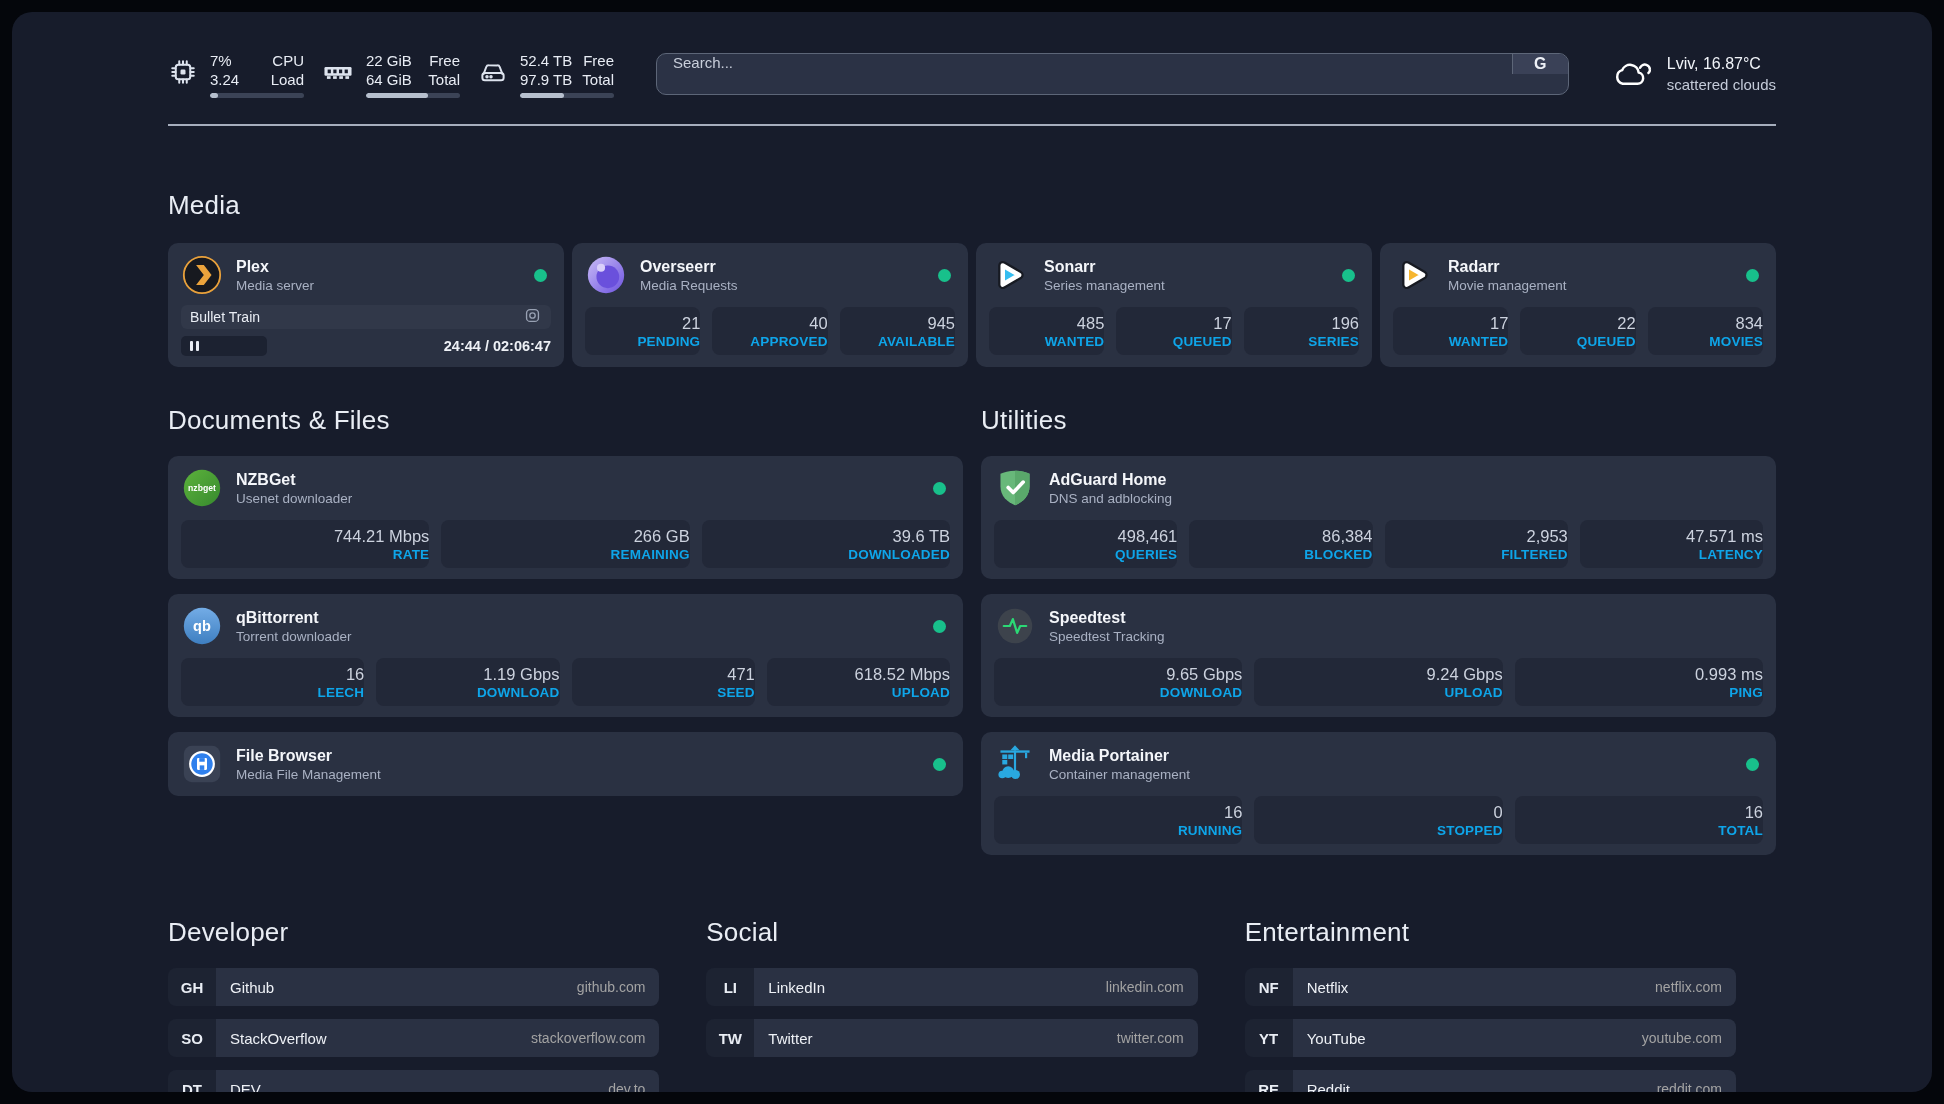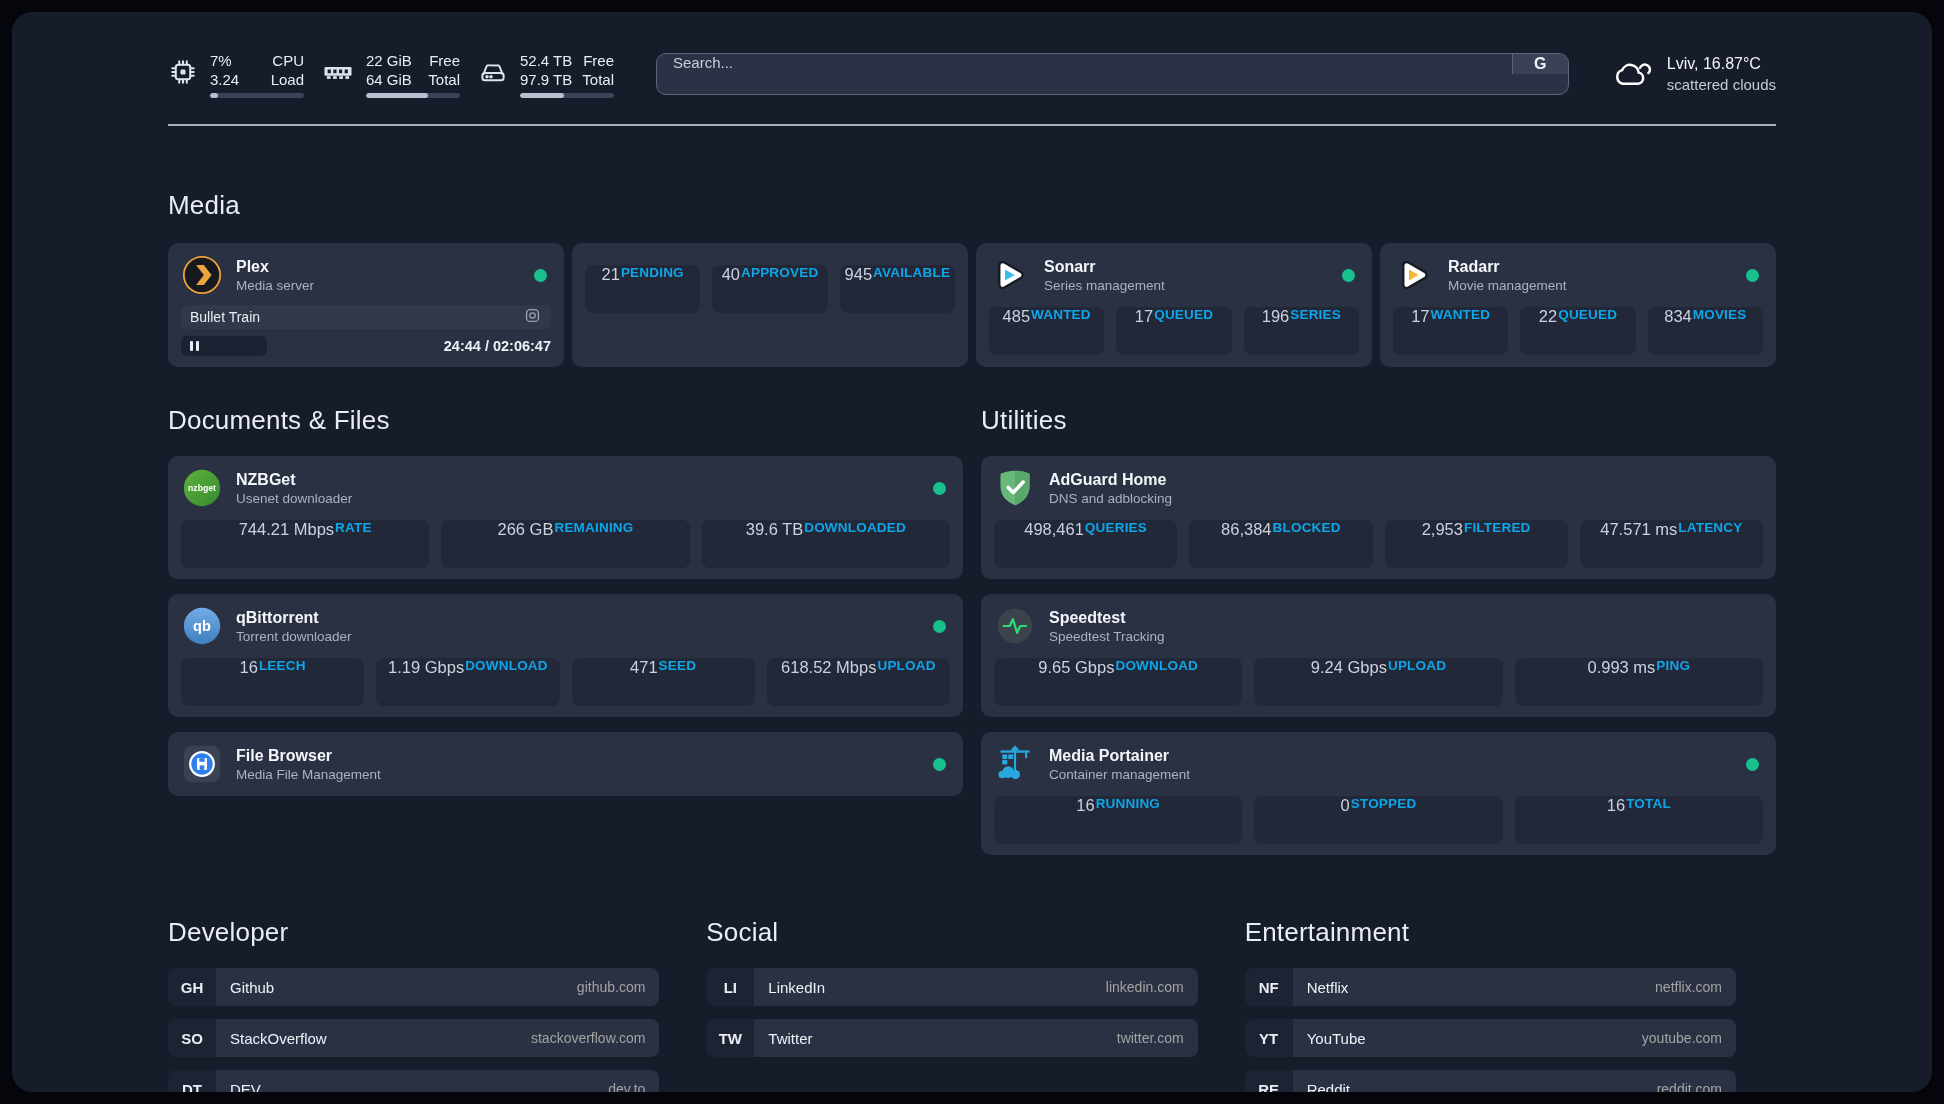--- a/index.html
+++ b/index.html
@@ -31,21 +31,21 @@
 
   .card{background:#2a3142;border-radius:10px;padding:11px 13px;}
   .card-head{display:flex;align-items:center;gap:13px;}
   .svc-icon{width:42px;height:42px;flex:none;display:flex;align-items:center;justify-content:center;}
   .svc-name{font-size:16px;font-weight:700;color:#f4f6fa;line-height:21px;}
   .svc-desc{font-size:13.5px;color:#a9b1c3;line-height:18px;}
   .status-dot{width:13px;height:13px;border-radius:50%;background:#18c08b;margin-left:auto;margin-right:4px;flex:none;}
   .stats{display:grid;gap:12px;margin-top:11px;}
   .stats-3{grid-template-columns:repeat(3,1fr);}
   .stats-4{grid-template-columns:repeat(4,1fr);}
-  .stat{background:#222838;border-radius:8px;height:48px;display:flex;align-items:flex-start;justify-content:center;gap:1px;}
+  .stat{background:#222838;border-radius:8px;height:48px;display:flex;flex-direction:column;align-items:flex-end;justify-content:center;gap:1px;}
   .stat-v{font-size:16.5px;color:#ccd2de;}
   .stat-l{font-size:13.5px;font-weight:700;color:#0ea5e9;letter-spacing:.2px;}
 
   
   .plex-player{margin-top:9px;}
   .plex-title-row{background:#313849;border-radius:6px;height:24px;padding:0 9px;display:flex;align-items:center;justify-content:space-between;}
   .plex-title{font-size:14px;color:#e9edf4;}
   .plex-controls{margin-top:7px;display:flex;align-items:center;justify-content:space-between;}
   .pause-pill{width:86px;height:20px;background:#1c2231;border-radius:5px;display:flex;align-items:center;padding-left:9px;cursor:pointer;}
   .pause-pill i{display:block;width:3px;height:10px;background:#e8ecf4;margin-right:3px;border-radius:1px;}
@@ -205,20 +205,40 @@
             <span class="pause-pill">
                   <i></i>
                   <i></i>
                 </span>
             <span class="plex-time">24:44 / 02:06:47</span>
           </div>
         </div>
       </div>
 
       <div class="card">
+        <div class="card-head">
+          <span class="svc-icon">
+            <svg width="40" height="40" viewBox="0 0 44 44">
+                  <defs>
+                    <linearGradient id="ovg" x1="0" y1="0" x2="1" y2="1">
+                      <stop offset="0" stop-color="#c9bcf6"></stop>
+                      <stop offset="1" stop-color="#6d53e0"></stop>
+                    </linearGradient>
+                  </defs>
+                  <circle cx="22" cy="22" r="20" fill="url(#ovg)"></circle>
+                  <circle cx="24" cy="24" r="12.5" fill="#6a50dc"></circle>
+                  <circle cx="16.5" cy="14" r="4.5" fill="#d9cffa"></circle>
+                </svg>
+          </span>
+          <div>
+            <div class="svc-name">Overseerr</div>
+            <div class="svc-desc">Media Requests</div>
+          </div>
+          <span class="status-dot"></span>
+        </div>
         <div class="stats stats-3">
           <div class="stat">
                 <span class="stat-v">21</span>
                 <span class="stat-l">PENDING</span>
               </div>
           <div class="stat">
                 <span class="stat-v">40</span>
                 <span class="stat-l">APPROVED</span>
               </div>
           <div class="stat">

